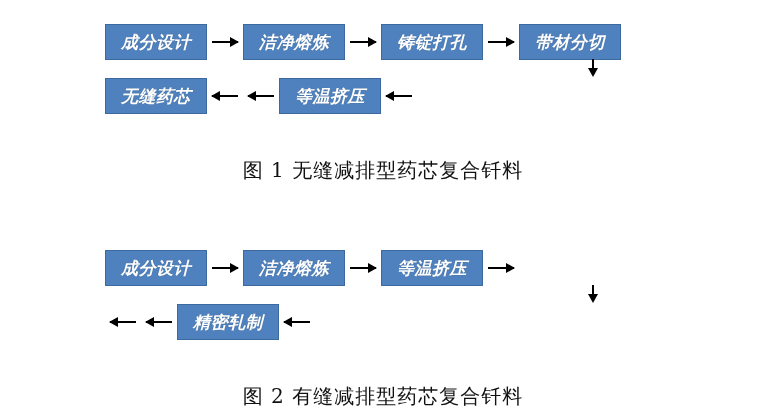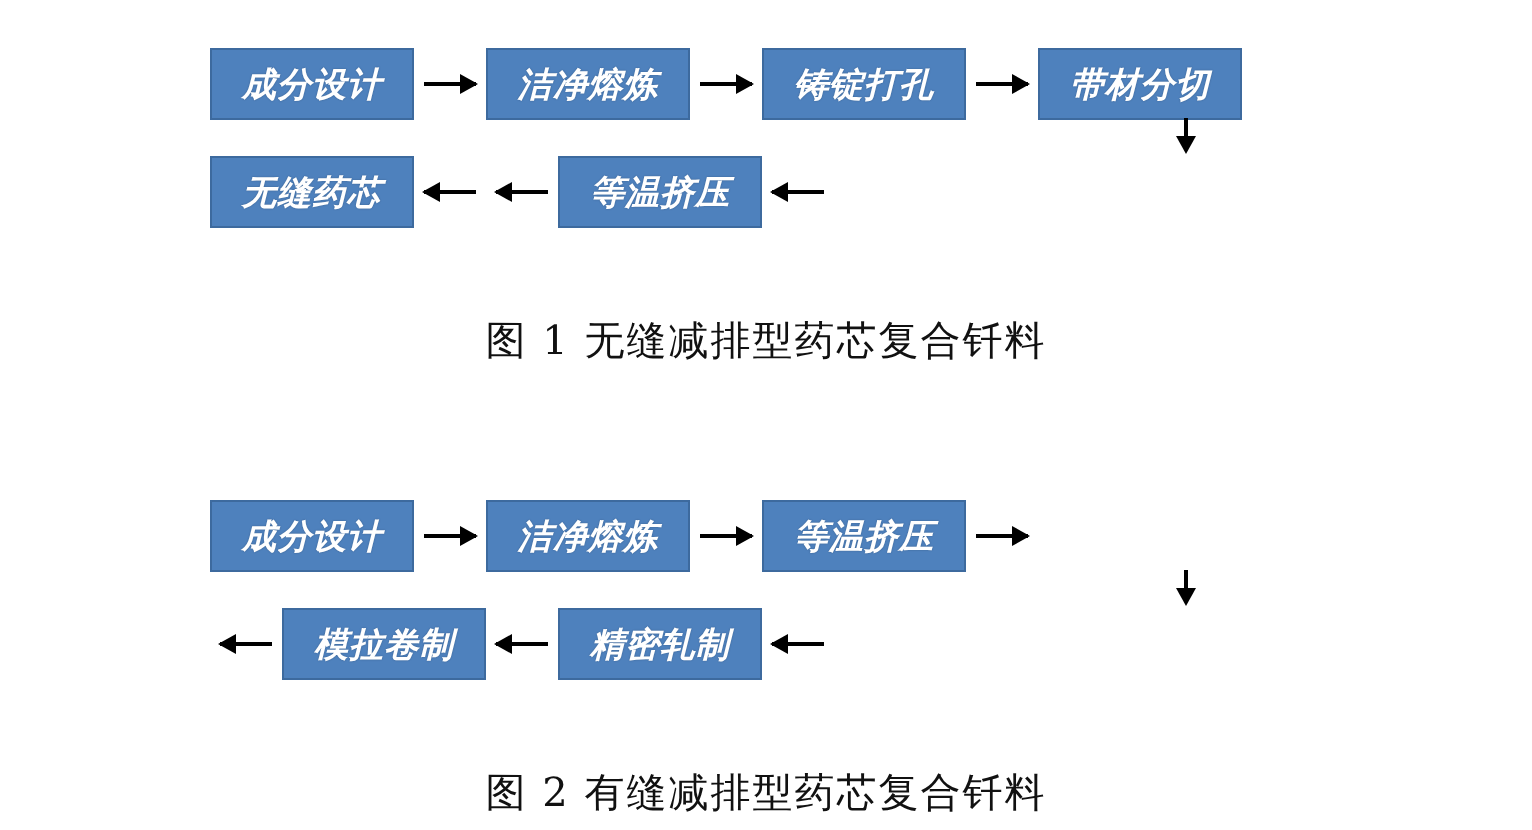--- a/index.html
+++ b/index.html
@@ -242,21 +242,20 @@
       <div class="inner">
         <div class="arrow-h to-left">
           <span class="shaft"></span>
             <span class="head"></span>
         </div>
         <div class="node">精密轧制</div>
         <div class="arrow-h to-left">
           <span class="shaft"></span>
             <span class="head"></span>
         </div>
-        <div class="node">模拉卷制</div>
         <div class="arrow-h to-left">
           <span class="shaft"></span>
             <span class="head"></span>
         </div>
       </div>
     </div>
 
   </div>
 
   <div class="caption" id="caption-2">图 2 有缝减排型药芯复合钎料</div>

